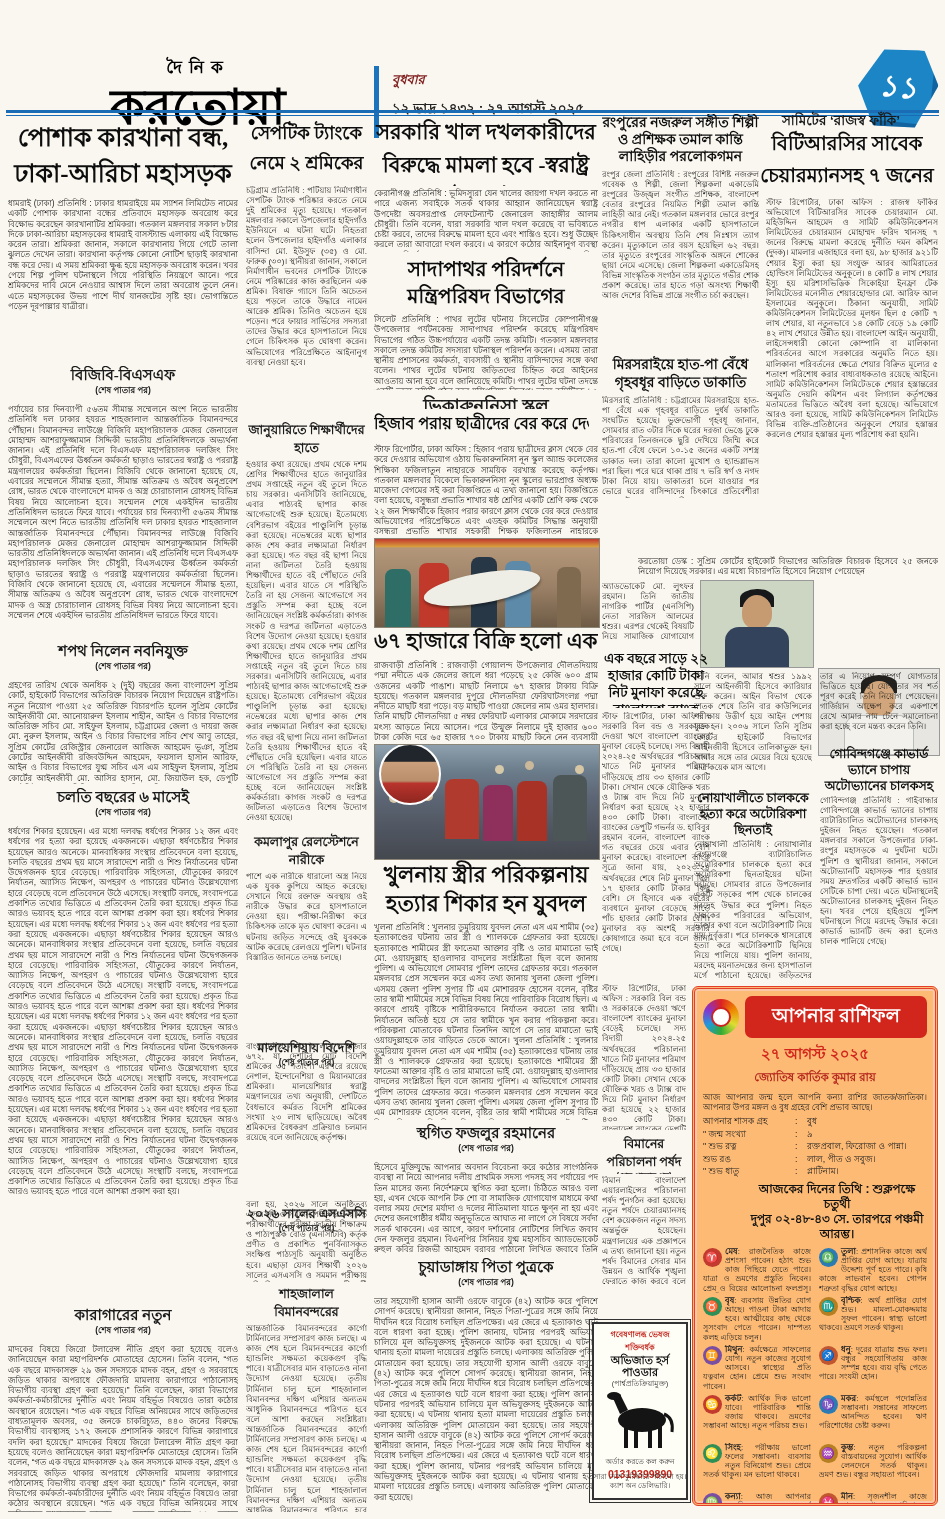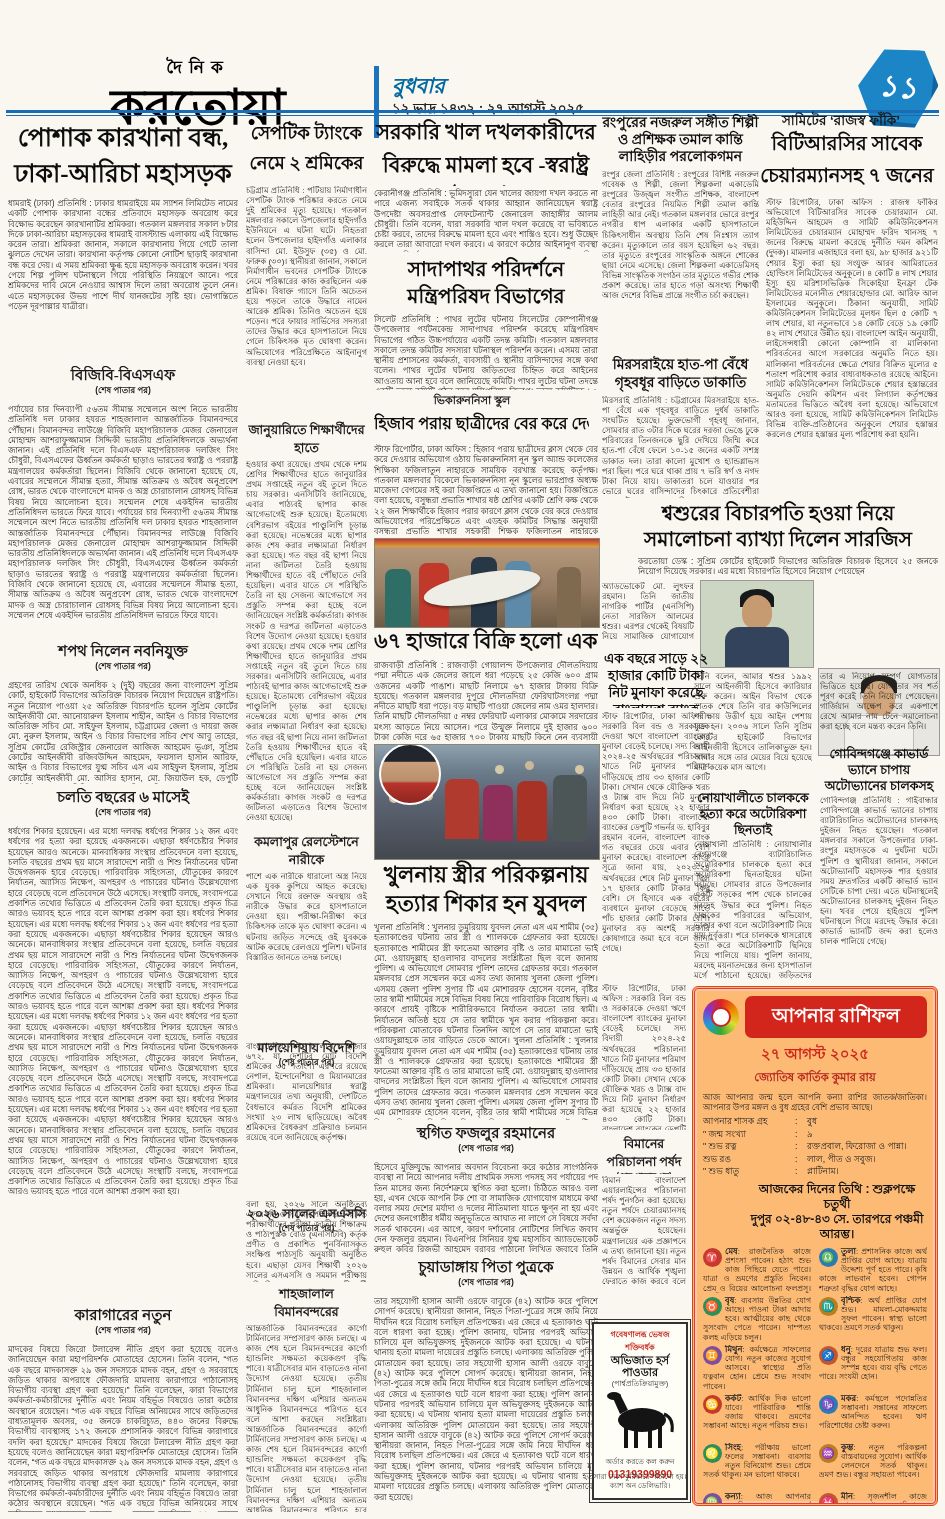--- a/index.html
+++ b/index.html
@@ -10,21 +10,21 @@
   .body{font-size:8.3px;line-height:10.3px;text-align:justify;overflow:hidden;color:#201f1d;}
   .body.narrow{font-size:8.1px;line-height:10.1px;}
   .sub{ text-align:center;overflow:hidden;}
   .sub .sh{font-weight:bold;font-size:15px;line-height:17px;font-family:"Liberation Serif",serif;}
   .sub .sh.small{font-size:12.5px;line-height:14px;}
   .sub .cont{display:block;font-size:8.5px;font-weight:bold;}
   .kick{font-weight:bold;text-align:center;overflow:hidden;}
   
   .brandtop{font-size:17px;font-weight:bold;letter-spacing:7px;text-align:center;color:#000;}
   .brandmain{font-size:49px;font-weight:bold;text-align:center;color:#000;line-height:52px;font-family:"Liberation Serif",serif;}
-  .day{font-size:21px;font-weight:bold;font-style:italic;color:#0369a1;text-align:center;}
+  .day{font-size:13px;font-weight:bold;font-style:italic;color:#7f1d1d;text-align:center;}
   .dateline{font-size:13.5px;font-weight:bold;color:#222;}
   .vbar{background:#1b74bc;}
   .rule{background:#1a6cb5;}
   .hex{clip-path:polygon(28% 4%,78% 0%,100% 42%,76% 97%,24% 100%,0% 52%);background:#1b85c6;display:flex;align-items:center;justify-content:center;transform:rotate(6deg);box-shadow:inset -6px -6px 0 rgba(0,40,90,.35);}
   .hex span{color:#fff;font-size:30px;font-weight:bold;font-style:italic;}
   
   .photo{overflow:hidden;border:1px solid #8b8578;}
   .fishbg{background:linear-gradient(180deg,#c2392f 0%,#d9a13c 9%,#b4977a 10%,#9a8066 55%,#6e5b46 100%);}
   .fish{position:absolute;left:48px;top:34px;width:118px;height:30px;background:#efeee6;border-radius:50%;transform:rotate(-10deg);box-shadow:0 2px 3px rgba(0,0,0,.4);}
   .blob{position:absolute;border-radius:8px 8px 0 0;}
@@ -143,21 +143,21 @@
     <span class="cont">(শেষ পাতার পর)</span>
   </div>
   <div class="abs body narrow" style="left:246px;top:1324px;width:121px;height:188px;">আন্তর্জাতিক বিমানবন্দরের কার্গো টার্মিনালের সম্প্রসারণ কাজ চলছে। এ কাজ শেষ হলে বিমানবন্দরের কার্গো হ্যান্ডলিং সক্ষমতা কয়েকগুণ বৃদ্ধি পাবে। যাত্রীসেবার মান বাড়াতেও নানা উদ্যোগ নেওয়া হয়েছে। তৃতীয় টার্মিনাল চালু হলে শাহজালাল বিমানবন্দর দক্ষিণ এশিয়ার অন্যতম আধুনিক বিমানবন্দরে পরিণত হবে বলে আশা করছেন সংশ্লিষ্টরা। আন্তর্জাতিক বিমানবন্দরের কার্গো টার্মিনালের সম্প্রসারণ কাজ চলছে। এ কাজ শেষ হলে বিমানবন্দরের কার্গো হ্যান্ডলিং সক্ষমতা কয়েকগুণ বৃদ্ধি পাবে। যাত্রীসেবার মান বাড়াতেও নানা উদ্যোগ নেওয়া হয়েছে। তৃতীয় টার্মিনাল চালু হলে শাহজালাল বিমানবন্দর দক্ষিণ এশিয়ার অন্যতম আধুনিক বিমানবন্দরে পরিণত হবে বলে আশা করছেন সংশ্লিষ্টরা।</div>
 
   <div class="abs hl" style="left:374px;top:116px;width:224px;height:70px;font-size:21px;line-height:33px;">সরকারি খাল দখলকারীদের বিরুদ্ধে মামলা হবে -স্বরাষ্ট্র উপদেষ্টা</div>
   <div class="abs body" style="left:374px;top:188px;width:224px;height:64px;">কেরানীগঞ্জ প্রতিনিধি : ভূমিদস্যুরা যেন খালের জায়গা দখল করতে না পারে এজন্য সবাইকে সতর্ক থাকার আহ্বান জানিয়েছেন স্বরাষ্ট্র উপদেষ্টা অবসরপ্রাপ্ত লেফটেন্যান্ট জেনারেল জাহাঙ্গীর আলম চৌধুরী। তিনি বলেন, যারা সরকারি খাল দখল করেছে বা ভবিষ্যতে চেষ্টা করবে, তাদের বিরুদ্ধে মামলা হবে এবং শাস্তিও হবে। শুধু উচ্ছেদ করলে তারা আবারো দখল করবে। এ কারণে কঠোর আইনানুগ ব্যবস্থা গ্রহণের নির্দেশ দেওয়া হয়েছে। গতকাল মঙ্গলবার সকালে দক্ষিণ কেরানীগঞ্জের কদমতলা খাল পুনঃখনন কাজের উদ্বোধন অনুষ্ঠানে তিনি এ কথা বলেন। অনুষ্ঠানে পরিবেশ, বন ও জলবায়ু উপদেষ্টা সৈয়দা রিজওয়ানা হাসান বলেন, অনেক জায়গায় খালের অস্তিত্ব বিলীন হয়ে গেছে। খালের বুক ভরাট হয়েছে। খাল পুনরুদ্ধার করা একটি বড় চ্যালেঞ্জের কাজ। খাল পুনরুদ্ধার এবং পরিষ্কারে এলাকাবাসীকে সচেতন হওয়ার আহ্বান জানিয়েছেন তিনি।</div>
 
   <div class="abs hl" style="left:374px;top:256px;width:224px;height:54px;font-size:20px;line-height:27px;">সাদাপাথর পরিদর্শনে মন্ত্রিপরিষদ বিভাগের উচ্চপর্যায়ের তদন্ত দল</div>
   <div class="abs body" style="left:374px;top:314px;width:224px;height:76px;">সিলেট প্রতিনিধি : পাথর লুটের ঘটনায় সিলেটের কোম্পানীগঞ্জ উপজেলার পর্যটনকেন্দ্র সাদাপাথর পরিদর্শন করেছে মন্ত্রিপরিষদ বিভাগের গঠিত উচ্চপর্যায়ের একটি তদন্ত কমিটি। গতকাল মঙ্গলবার সকালে তদন্ত কমিটির সদস্যরা ঘটনাস্থল পরিদর্শন করেন। এসময় তারা স্থানীয় প্রশাসনের কর্মকর্তা, ব্যবসায়ী ও স্থানীয় বাসিন্দাদের সঙ্গে কথা বলেন। পাথর লুটের ঘটনায় জড়িতদের চিহ্নিত করে আইনের আওতায় আনা হবে বলে জানিয়েছে কমিটি। পাথর লুটের ঘটনা তদন্তে একটি তদন্ত কমিটি গঠন করে মন্ত্রিপরিষদ বিভাগ। তদন্ত কমিটিকে ১০ কার্যদিবসের মধ্যে প্রতিবেদন জমা দেওয়ার নির্দেশনা দেওয়া হয়েছে।</div>
 
-  <div class="abs kick" style="left:360px;top:392px;width:224px;height:17px;font-size:11px;">ভিকারুননিসা স্কুল</div>
+  <div class="abs kick" style="left:374px;top:392px;width:224px;height:17px;font-size:18px;">ভিকারুননিসা স্কুল</div>
   <div class="abs hl nowrap" style="left:374px;top:410px;width:224px;height:30px;font-size:16.5px;line-height:28px;transform:scaleX(.96);transform-origin:left;">হিজাব পরায় ছাত্রীদের বের করে দেওয়া শিক্ষিকা বরখাস্ত</div>
   <div class="abs body" style="left:374px;top:444px;width:224px;height:90px;">স্টাফ রিপোর্টার, ঢাকা অফিস : হিজাব পরায় ছাত্রীদের ক্লাস থেকে বের করে দেওয়ার অভিযোগ ওঠায় ভিকারুননিসা নূন স্কুল অ্যান্ড কলেজের শিক্ষিকা ফজিলাতুন নাহারকে সাময়িক বরখাস্ত করেছে কর্তৃপক্ষ। গতকাল মঙ্গলবার বিকেলে ভিকারুননিসা নূন স্কুলের ভারপ্রাপ্ত অধ্যক্ষ মাজেদা বেগমের সই করা বিজ্ঞপ্তিতে এ তথ্য জানানো হয়। বিজ্ঞপ্তিতে বলা হয়েছে, বসুন্ধরা প্রভাতি শাখার ষষ্ঠ শ্রেণির একটি শ্রেণি কক্ষ থেকে ২২ জন শিক্ষার্থীকে হিজাব পরার কারণে ক্লাস থেকে বের করে দেওয়ার অভিযোগের পরিপ্রেক্ষিতে এবং এডহক কমিটির সিদ্ধান্ত অনুযায়ী বসুন্ধরা প্রভাতি শাখার সহকারী শিক্ষক ফজিলাতুন নাহারকে সাময়িকভাবে বরখাস্ত করা হয়েছে। এতে আরও বলা হয়, আগামী সাত কর্মদিবসের মধ্যে কেন তাকে চাকরি থেকে স্থায়ীভাবে বরখাস্ত করা হবে না, এ মর্মে কারণ দর্শানোর নোটিশ দেওয়া হয়েছে।</div>
 
   <div class="abs photo fishbg" style="left:374px;top:538px;width:224px;height:88px;">
     <div class="blob" style="left:10px;top:30px;width:26px;height:58px;background:#2e6e66;"></div>
     <div class="blob" style="left:44px;top:24px;width:30px;height:64px;background:#c0392b;"></div>
     <div class="blob" style="left:96px;top:18px;width:26px;height:70px;background:#273746;"></div>
     <div class="blob" style="left:130px;top:22px;width:26px;height:66px;background:#5d8aa8;"></div>
     <div class="blob" style="left:182px;top:28px;width:24px;height:60px;background:#7f6a4f;"></div>
     <div class="fish"></div>
@@ -192,21 +192,20 @@
     <span class="cont">(শেষ পাতার পর)</span>
   </div>
   <div class="abs body" style="left:374px;top:1296px;width:224px;height:212px;">তার সহযোগী হাসান আলী ওরফে বাবুকে (৪২) আটক করে পুলিশে সোপর্দ করেছে। স্থানীয়রা জানান, নিহত পিতা-পুত্রের সঙ্গে জমি নিয়ে দীর্ঘদিন ধরে বিরোধ চলছিল প্রতিপক্ষের। এর জেরে এ হত্যাকাণ্ড ঘটে বলে ধারণা করা হচ্ছে। পুলিশ জানায়, ঘটনার পরপরই অভিযান চালিয়ে মূল অভিযুক্তসহ দুইজনকে আটক করা হয়েছে। এ ঘটনায় থানায় হত্যা মামলা দায়েরের প্রস্তুতি চলছে। এলাকায় অতিরিক্ত পুলিশ মোতায়েন করা হয়েছে। তার সহযোগী হাসান আলী ওরফে বাবুকে (৪২) আটক করে পুলিশে সোপর্দ করেছে। স্থানীয়রা জানান, নিহত পিতা-পুত্রের সঙ্গে জমি নিয়ে দীর্ঘদিন ধরে বিরোধ চলছিল প্রতিপক্ষের। এর জেরে এ হত্যাকাণ্ড ঘটে বলে ধারণা করা হচ্ছে। পুলিশ জানায়, ঘটনার পরপরই অভিযান চালিয়ে মূল অভিযুক্তসহ দুইজনকে আটক করা হয়েছে। এ ঘটনায় থানায় হত্যা মামলা দায়েরের প্রস্তুতি চলছে। এলাকায় অতিরিক্ত পুলিশ মোতায়েন করা হয়েছে। তার সহযোগী হাসান আলী ওরফে বাবুকে (৪২) আটক করে পুলিশে সোপর্দ করেছে। স্থানীয়রা জানান, নিহত পিতা-পুত্রের সঙ্গে জমি নিয়ে দীর্ঘদিন ধরে বিরোধ চলছিল প্রতিপক্ষের। এর জেরে এ হত্যাকাণ্ড ঘটে বলে ধারণা করা হচ্ছে। পুলিশ জানায়, ঘটনার পরপরই অভিযান চালিয়ে মূল অভিযুক্তসহ দুইজনকে আটক করা হয়েছে। এ ঘটনায় থানায় হত্যা মামলা দায়েরের প্রস্তুতি চলছে। এলাকায় অতিরিক্ত পুলিশ মোতায়েন করা হয়েছে।</div>
 
   <div class="abs hl" style="left:602px;top:114px;width:157px;height:52px;font-size:14px;line-height:17px;">রংপুরের নজরুল সঙ্গীত শিল্পী ও প্রশিক্ষক তমাল কান্তি লাহিড়ীর পরলোকগমন</div>
   <div class="abs body narrow" style="left:602px;top:170px;width:157px;height:184px;">রংপুর জেলা প্রতিনিধি : রংপুরের বিশিষ্ট নজরুল গবেষক ও শিল্পী, জেলা শিল্পকলা একাডেমি রংপুরের উজ্জ্বল সংগীত প্রশিক্ষক, বাংলাদেশ বেতার রংপুরের নিয়মিত শিল্পী তমাল কান্তি লাহিড়ী আর নেই। গতকাল মঙ্গলবার ভোরে রংপুর নগরীর ধাপ এলাকার একটি হাসপাতালে চিকিৎসাধীন অবস্থায় তিনি শেষ নিঃশ্বাস ত্যাগ করেন। মৃত্যুকালে তার বয়স হয়েছিল ৬২ বছর। তার মৃত্যুতে রংপুরের সাংস্কৃতিক অঙ্গনে শোকের ছায়া নেমে এসেছে। জেলা শিল্পকলা একাডেমিসহ বিভিন্ন সাংস্কৃতিক সংগঠন তার মৃত্যুতে গভীর শোক প্রকাশ করেছে। তার হাতে গড়া অসংখ্য শিক্ষার্থী আজ দেশের বিভিন্ন প্রান্তে সংগীত চর্চা করছেন।</div>
 
   <div class="abs hl" style="left:602px;top:356px;width:157px;height:38px;font-size:14px;line-height:18px;">মিরসরাইয়ে হাত-পা বেঁধে গৃহবধূর বাড়িতে ডাকাতি</div>
   <div class="abs body narrow" style="left:602px;top:396px;width:157px;height:102px;">মিরসরাই প্রতিনিধি : চট্টগ্রামের মিরসরাইয়ে হাত-পা বেঁধে এক গৃহবধূর বাড়িতে দুর্ধর্ষ ডাকাতি সংঘটিত হয়েছে। ভুক্তভোগী গৃহবধূ জানান, সোমবার রাত ৩টার দিকে ঘরের দরজা ভেঙে ঢুকে পরিবারের তিনজনকে ছুরি দেখিয়ে জিম্মি করে হাত-পা বেঁধে ফেলে ১০-১৫ জনের একটি সশস্ত্র ডাকাত দল। তারা কালো মুখোশ ও হ্যান্ডগ্লাভস পরা ছিল। পরে ঘরে থাকা প্রায় ৭ ভরি স্বর্ণ ও নগদ টাকা নিয়ে যায়। ডাকাতরা চলে যাওয়ার পর ভোরে ঘরের বাসিন্দাদের চিৎকারে প্রতিবেশীরা তাদের উদ্ধার করেন। এ বিষয়ে জোরারগঞ্জ থানার ভারপ্রাপ্ত কর্মকর্তা বলেন, খবর পেয়ে পুলিশের একটি দল ঘটনাস্থলে গিয়ে তদন্ত শুরু করেছে।</div>
 
-  <div class="abs hl" style="left:618px;top:500px;width:320px;height:54px;font-size:20px;line-height:26px;">শ্বশুরের বিচারপতি হওয়া নিয়ে সমালোচনা ব্যাখ্যা দিলেন সারজিস</div>
   <div class="abs body" style="left:638px;top:556px;width:300px;height:22px;">করতোয়া ডেস্ক : সুপ্রিম কোর্টের হাইকোর্ট বিভাগের অতিরিক্ত বিচারক হিসেবে ২৫ জনকে নিয়োগ দিয়েছে সরকার। এর মধ্যে বিচারপতি হিসেবে নিয়োগ পেয়েছেন</div>
   <div class="abs body narrow" style="left:602px;top:582px;width:92px;height:62px;">অ্যাডভোকেট মো. লুৎফর রহমান। তিনি জাতীয় নাগরিক পার্টির (এনসিপি) নেতা সারজিস আলমের শ্বশুর। এরপর থেকেই বিষয়টি নিয়ে সামাজিক যোগাযোগ মাধ্যমে আলোচনা শুরু হয়েছে। অনেকে স্বজনপ্রীতির অভিযোগ তুলেছেন। এরপর শ্বশুরের অতিরিক্ত বিচারপতি হওয়ার ব্যাখ্যা দিয়েছেন সারজিস আলম।</div>
   <div class="abs portrait" style="left:700px;top:580px;width:112px;height:86px;background:#cdd6c2;">
     <div class="p-hair" style="top:8px;width:34px;height:18px;background:#17181a;"></div>
     <div class="p-head" style="top:14px;width:30px;height:34px;background:#c79b72;"></div>
     <div class="p-body" style="top:46px;width:64px;height:40px;background:#33435c;"></div>
   </div>
   <div class="abs portrait" style="left:818px;top:580px;width:120px;height:86px;background:#e7e6e0;">
     <div class="p-hair" style="top:6px;width:36px;height:18px;background:#23211e;"></div>
     <div class="p-head" style="top:12px;width:32px;height:36px;background:#d1a67c;"></div>

